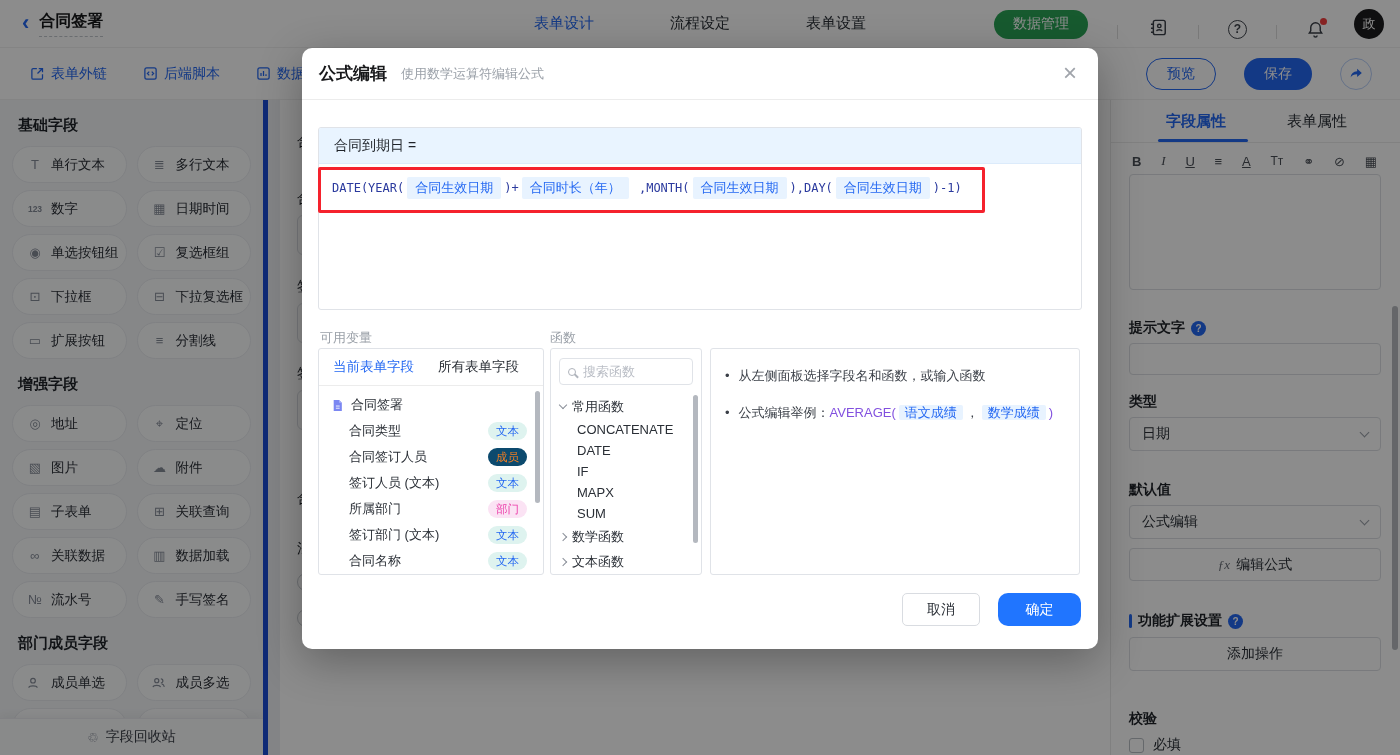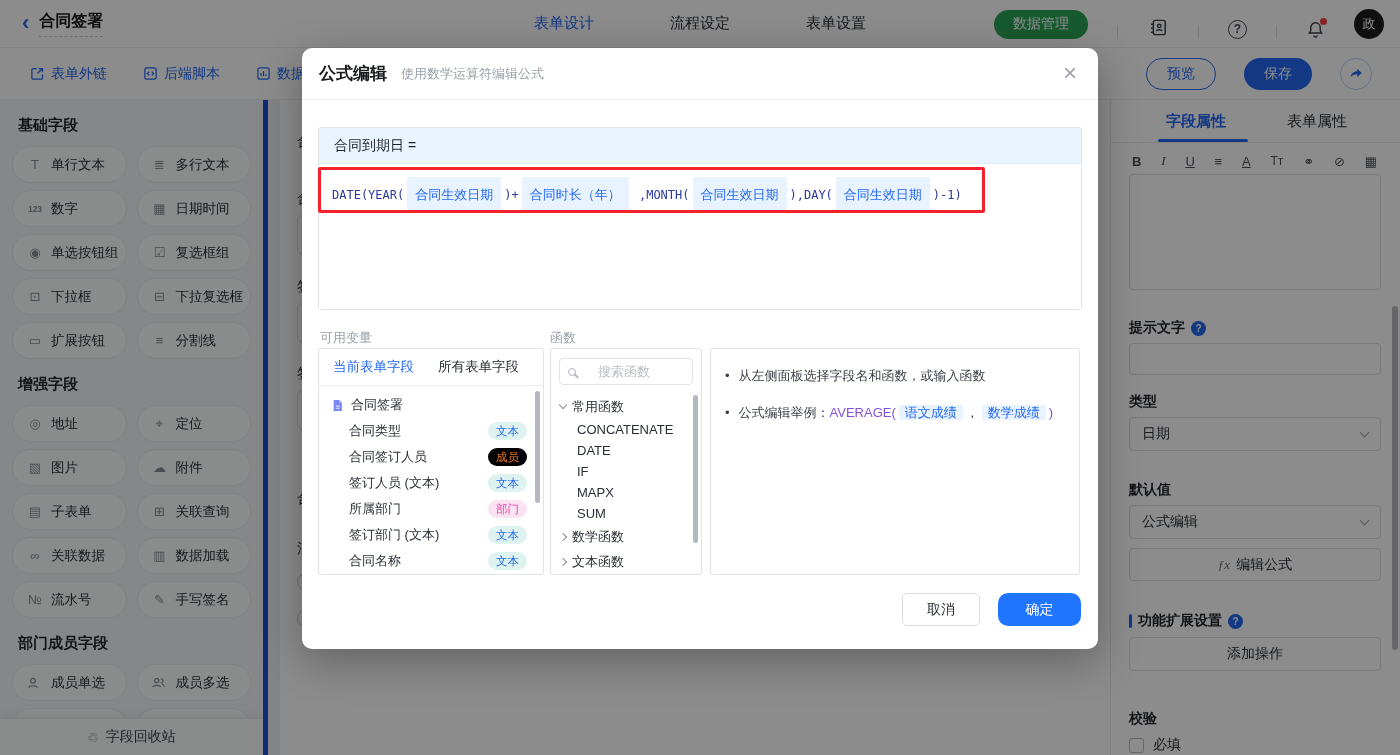--- a/index.html
+++ b/index.html
@@ -80,42 +80,42 @@
   .modal { position:absolute; left:302px; top:48px; width:796px; height:601px; background:#fff; border-radius:10px; z-index:50; box-shadow:0 12px 44px rgba(0,0,0,.3); }
   .m-head { height:52px; border-bottom:1px solid #ececec; display:flex; align-items:center; padding:0 17px; }
   .m-title { font-size:17px; font-weight:700; color:#17181a; }
   .m-sub { font-size:13px; color:#9aa0a8; margin-left:14px; }
   .m-close { position:absolute; right:21px; top:13px; font-size:24px; color:#a0a4ab; cursor:pointer; line-height:1; font-weight:300; }
 
   .fx-box { position:absolute; left:16px; top:79px; width:764px; height:183px; border:1px solid #e0e3e8; border-radius:3px; overflow:hidden; }
   .fx-target { height:36px; background:#e9f4ff; border-bottom:1px solid #dcebfb; display:flex; align-items:center; padding:0 15px; font-size:14px; color:#1f2329; }
   .fx-body { padding:13px 13px; cursor:text; }
   .code { font-family:"DejaVu Sans Mono","Liberation Mono",monospace; font-size:12px; color:#2b3a9e; }
-  .ftoken { display:inline-block; background:#e8f3ff; color:#2468f2; font-size:13px; padding:9px 8px; border-radius:2px; margin:0 3px; cursor:pointer; }
+  .ftoken { display:inline-block; background:#e8f3ff; color:#2468f2; font-size:13px; padding:2px 8px; border-radius:2px; margin:0 3px; cursor:pointer; }
   .red-box { position:absolute; left:16px; top:119px; width:667px; height:46px; border:3px solid #f5222d; border-radius:2px; z-index:5; pointer-events:none; }
 
   .m-lbl { position:absolute; top:281px; font-size:13px; color:#9aa0a8; }
   .vars-lbl { left:18px; }
   .fns-lbl { left:248px; }
 
   .vars-panel { position:absolute; left:16px; top:300px; width:226px; height:227px; border:1px solid #e0e3e8; border-radius:3px; overflow:hidden; }
   .vp-tabs { height:37px; border-bottom:1px solid #ececec; display:flex; align-items:center; padding:0 14px; gap:24px; font-size:13.5px; }
   .vp-tab.cur { color:#2468f2; cursor:pointer; }
   .vp-tab.all { color:#2a2f36; cursor:pointer; }
   .vp-list { padding-top:6px; }
   .vp-form { display:flex; align-items:center; gap:7px; padding:4px 12px; font-size:13px; color:#2a2f36; }
   .vp-row { display:flex; align-items:center; justify-content:space-between; padding:4px 16px 4px 30px; font-size:13px; color:#2a2f36; cursor:pointer; }
   .badge { font-size:11.5px; padding:1.5px 8px; border-radius:9px; line-height:15px; }
   .b-text { background:#def3ef; color:#2468f2; }
-  .b-member { background:#000000; color:#f57e20; }
+  .b-member { background:#0c4a6e; color:#f57e20; }
   .b-dept { background:#fbe3f4; color:#eb3ba8; }
   .vthumb { position:absolute; right:3px; top:42px; width:5px; height:112px; background:#b4b8bf; border-radius:3px; cursor:pointer; }
 
   .fns-panel { position:absolute; left:248px; top:300px; width:152px; height:227px; border:1px solid #e0e3e8; border-radius:3px; overflow:hidden; }
-  .fsearch { margin:9px 8px; height:27px; border:1px solid #e0e3e8; border-radius:4px; display:flex; align-items:center; gap:22px; padding:0 8px; color:#b8bcc4; font-size:13px; cursor:text; }
+  .fsearch { margin:9px 8px; height:27px; border:1px solid #e0e3e8; border-radius:4px; display:flex; align-items:center; gap:7px; padding:0 8px; color:#b8bcc4; font-size:13px; cursor:text; }
   .mag { width:8px; height:8px; border:1.5px solid #b0b4bc; border-radius:50%; position:relative; flex:none; }
   .mag::after { content:''; position:absolute; width:5px; height:1.5px; background:#b0b4bc; transform:rotate(45deg); right:-4px; bottom:-2px; }
   .fgroup { display:flex; align-items:center; gap:6px; padding:3.5px 9px; font-size:13px; color:#2a2f36; cursor:pointer; }
   .gchev { width:6px; height:6px; border-right:1.5px solid #8a8f99; border-bottom:1.5px solid #8a8f99; flex:none; }
   .gchev.down { transform:rotate(45deg); margin-top:-3px; }
   .gchev.right { transform:rotate(-45deg); }
   .fitem { padding:3px 9px 3px 26px; font-size:13px; color:#2a2f36; cursor:pointer; }
   .fthumb { position:absolute; right:3px; top:46px; width:5px; height:148px; background:#b4b8bf; border-radius:3px; cursor:pointer; }
 
   .tips-panel { position:absolute; left:408px; top:300px; width:370px; height:227px; border:1px solid #e0e3e8; border-radius:3px; padding:16px 14px; font-size:13px; color:#3a3f47; }

